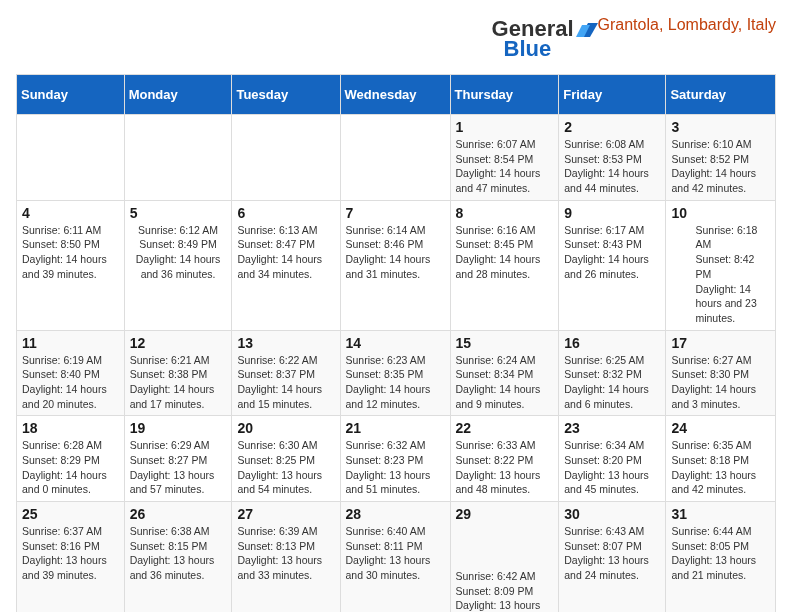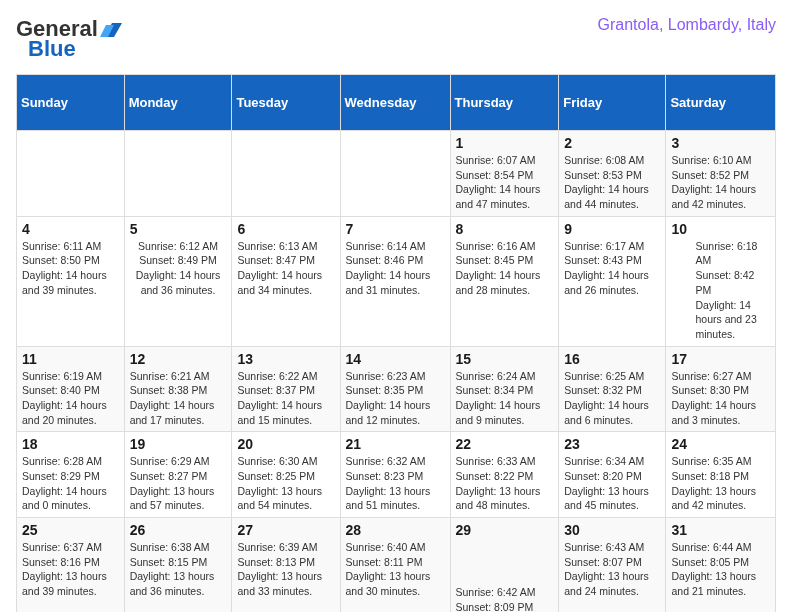--- a/index.html
+++ b/index.html
@@ -5,21 +5,21 @@
     * { box-sizing: border-box; margin: 0; padding: 0; }
     body {
       font-family: Arial, sans-serif;
       background: #fff;
       width: 792px;
       min-height: 612px;
       padding: 16px;
     }
     .header {
       display: flex;
-      justify-content: space-between;
+      justify-content: flex-end;
       align-items: flex-start;
       margin-bottom: 12px;
     }
     .logo {
       display: flex;
       flex-direction: column;
       align-items: flex-start;
     }
     .logo-general { color: #333; }
     .logo-blue { color: #1565c0; }
@@ -27,31 +27,31 @@
       text-align: right;
     }
     .month-title {
       font-size: 38px;
       font-weight: bold;
       color: #1a1a1a;
       line-height: 1.1;
     }
     .location {
       font-size: 16px;
-      color: #8b5cf6;
+      color: #c2410c;
     }
     .calendar {
       width: 100%;
       border-collapse: collapse;
       font-size: 11px;
     }
     .calendar thead th {
       background: #1565c0;
       color: #fff;
-      padding: 20px 4px;
+      padding: 12px 4px;
       text-align: left;
       font-size: 13px;
       font-weight: bold;
       border: 1px solid #ddd;
     }
     .calendar tbody td {
       vertical-align: top;
       padding: 4px 5px;
       border: 1px solid #ddd;
       width: 113px;

